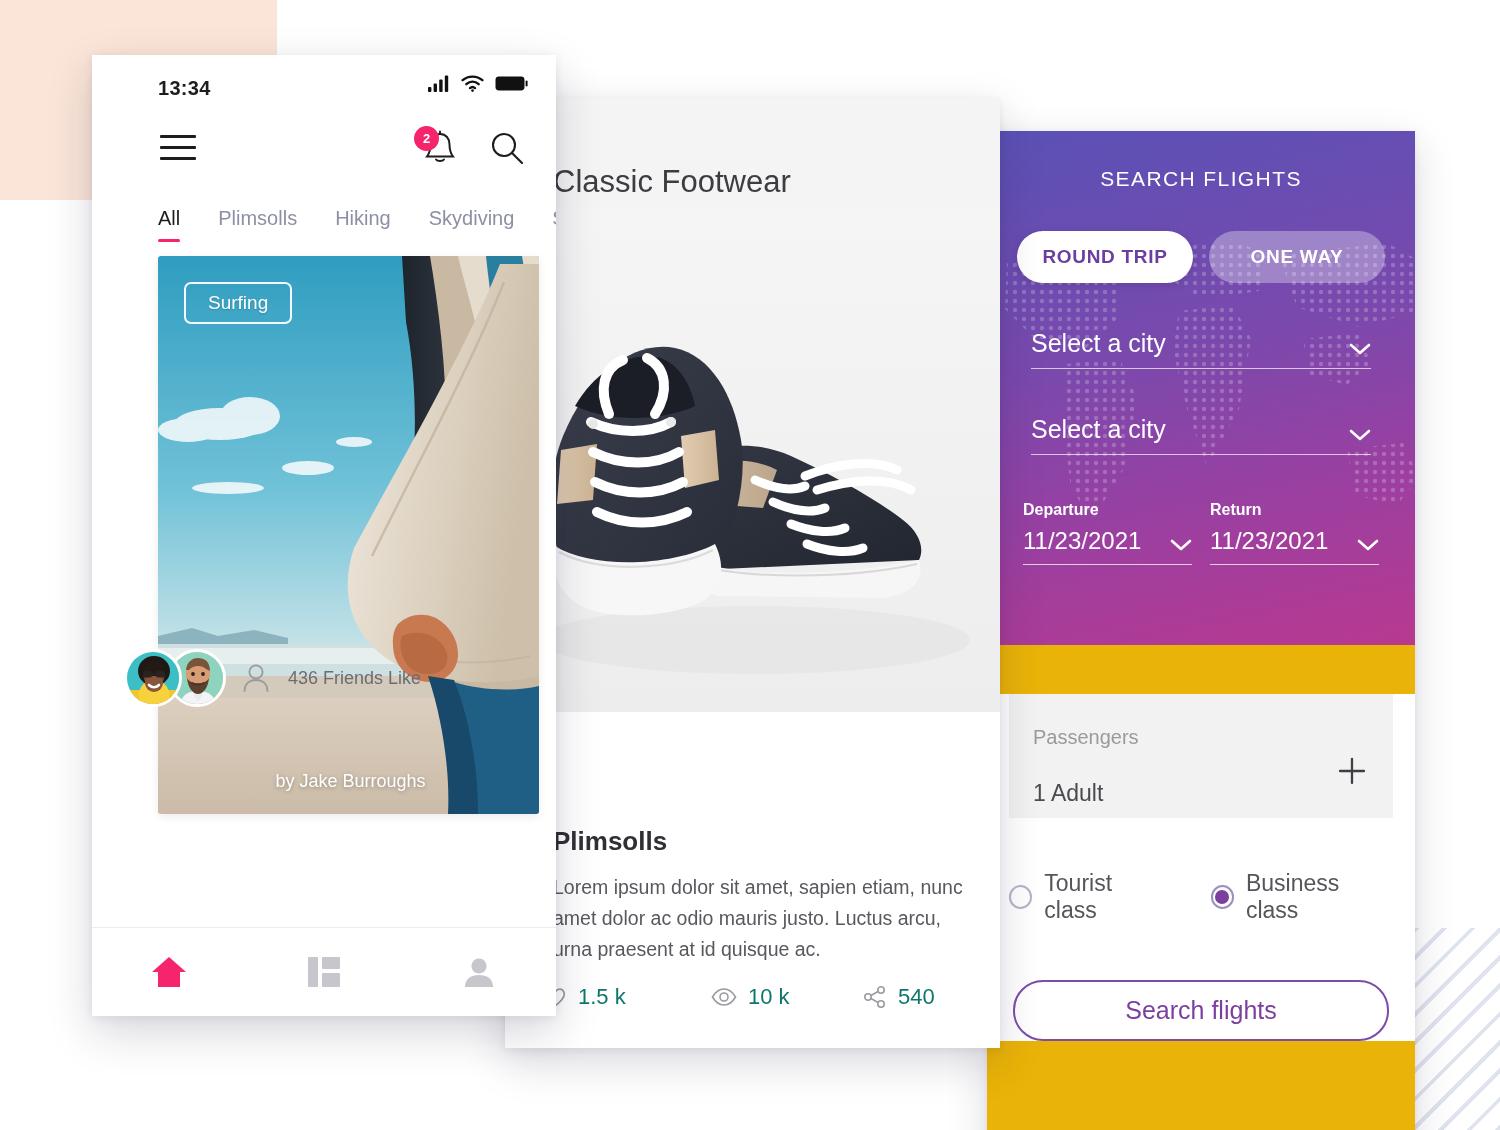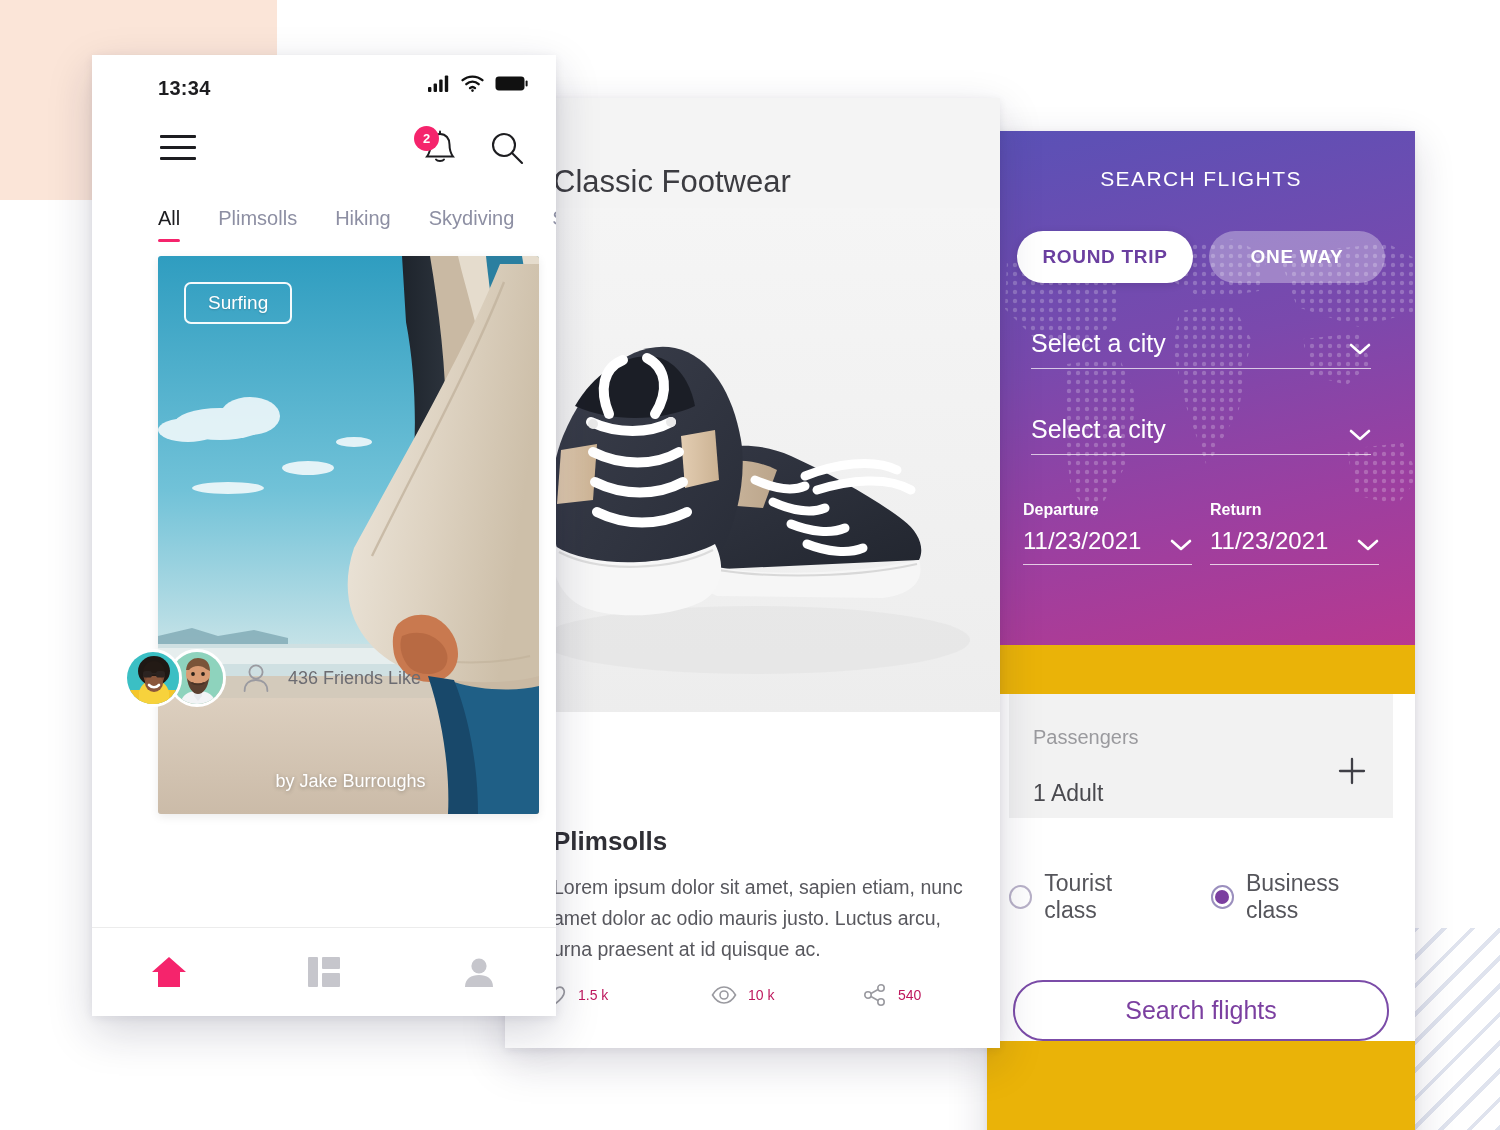--- a/index.html
+++ b/index.html
@@ -234,21 +234,21 @@
     position: absolute; left: 48px; top: 160px;
     width: 420px;
     font-size: 19.5px; line-height: 31px; color: #58585e;
   }
   .stats-row {
     position: absolute; left: 38px; top: 272px;
     width: 420px;
     display: flex; align-items: center;
   }
   .stat { display: flex; align-items: center; gap: 11px; }
-  .stat .num { font-size: 14px; color: #be185d; }
+  .stat .num { font-size: 22px; color: #0f766e; }
   .stat.s1 { width: 168px; }
   .stat.s2 { width: 152px; }
 
   
   .phone-card {
     position: absolute;
     left: 92px; top: 55px;
     width: 430px; height: 961px;
     background: #ffffff;
     box-shadow: 0 16px 42px rgba(30,25,60,.18), 0 2px 9px rgba(30,25,60,.08);

